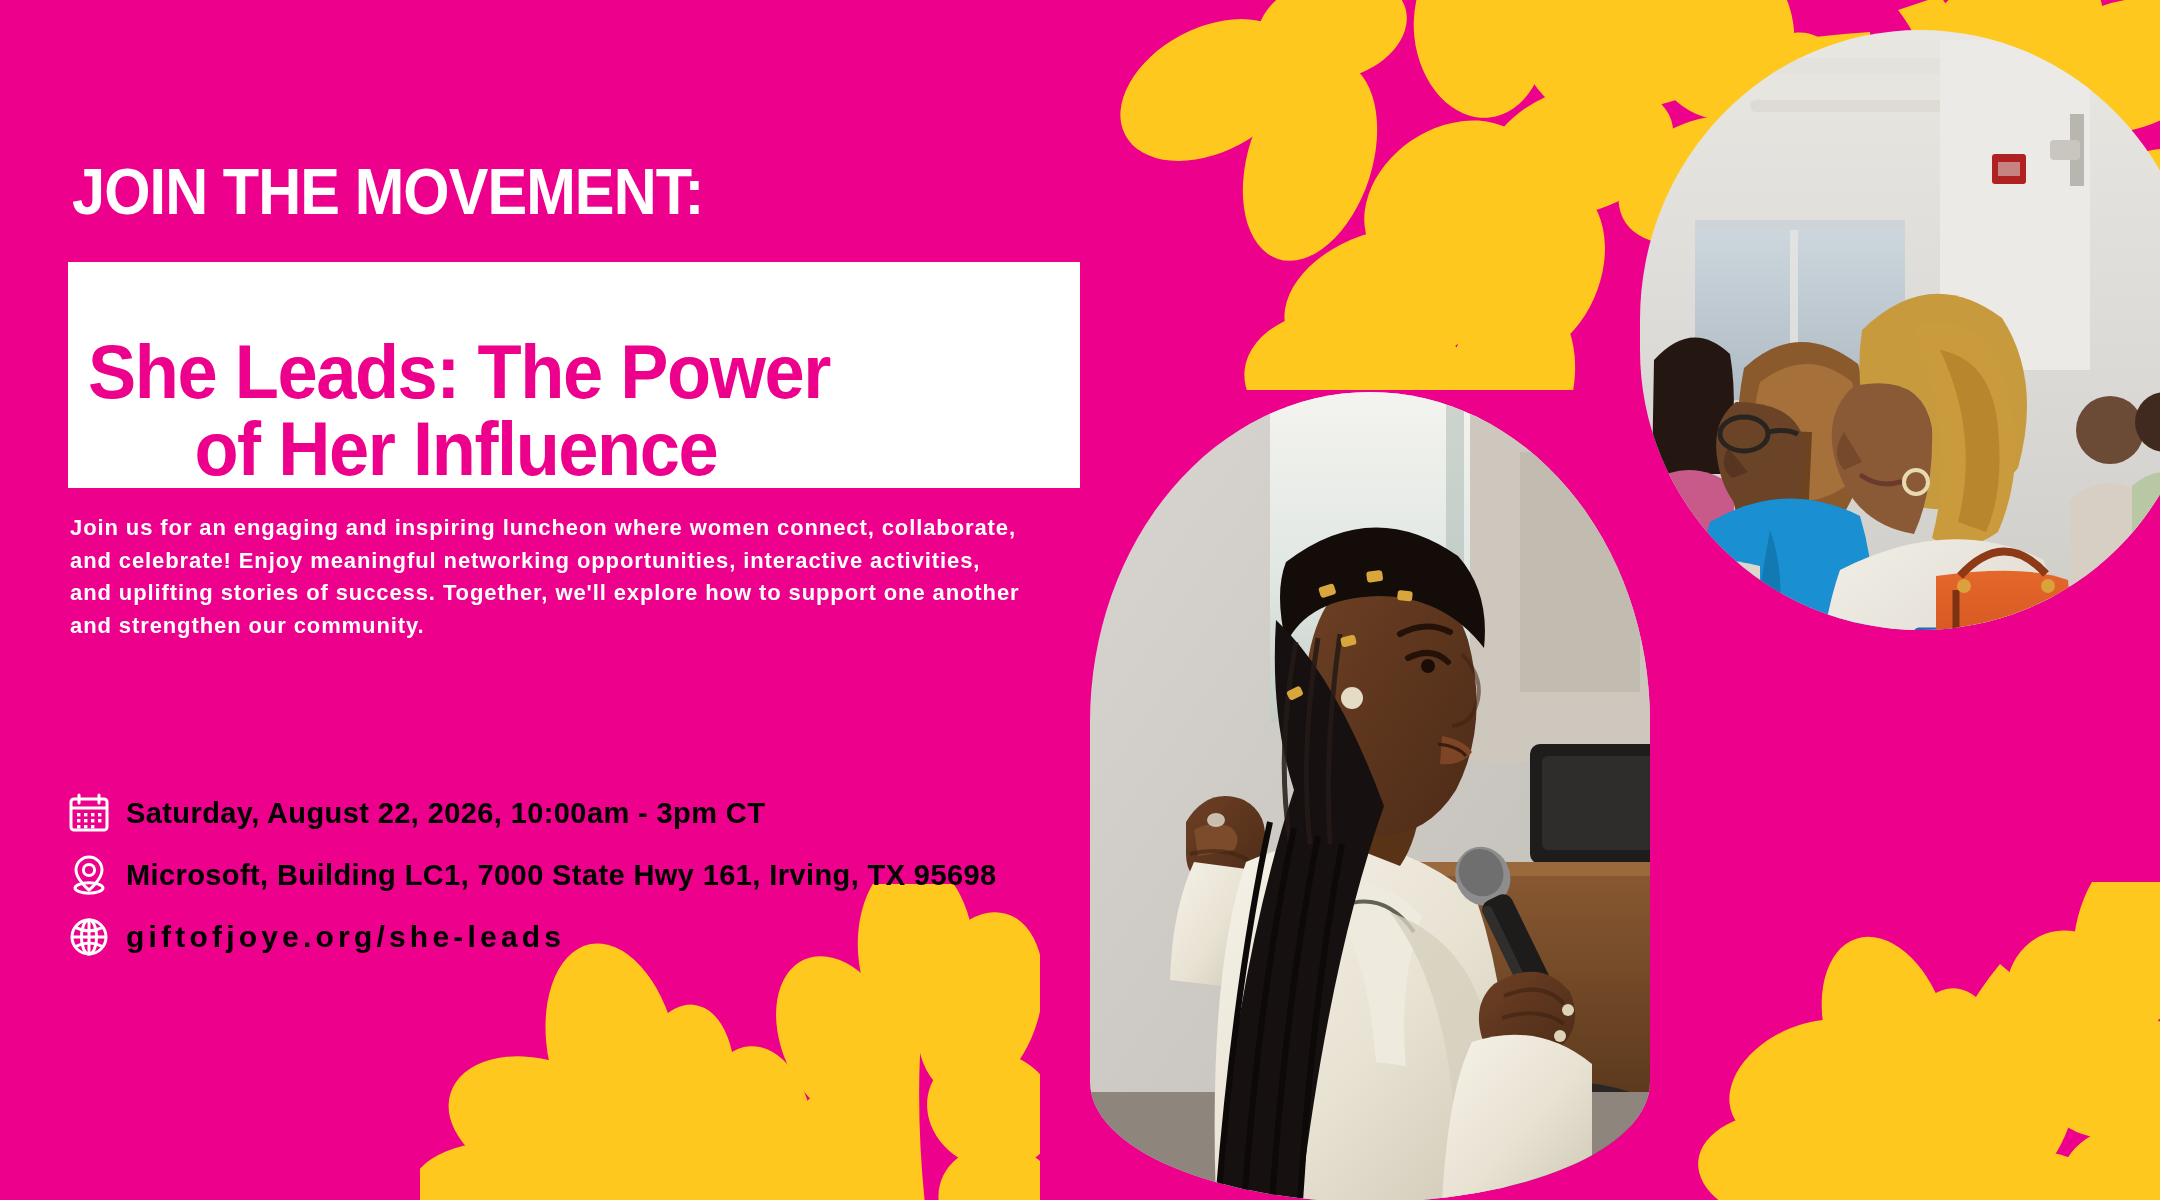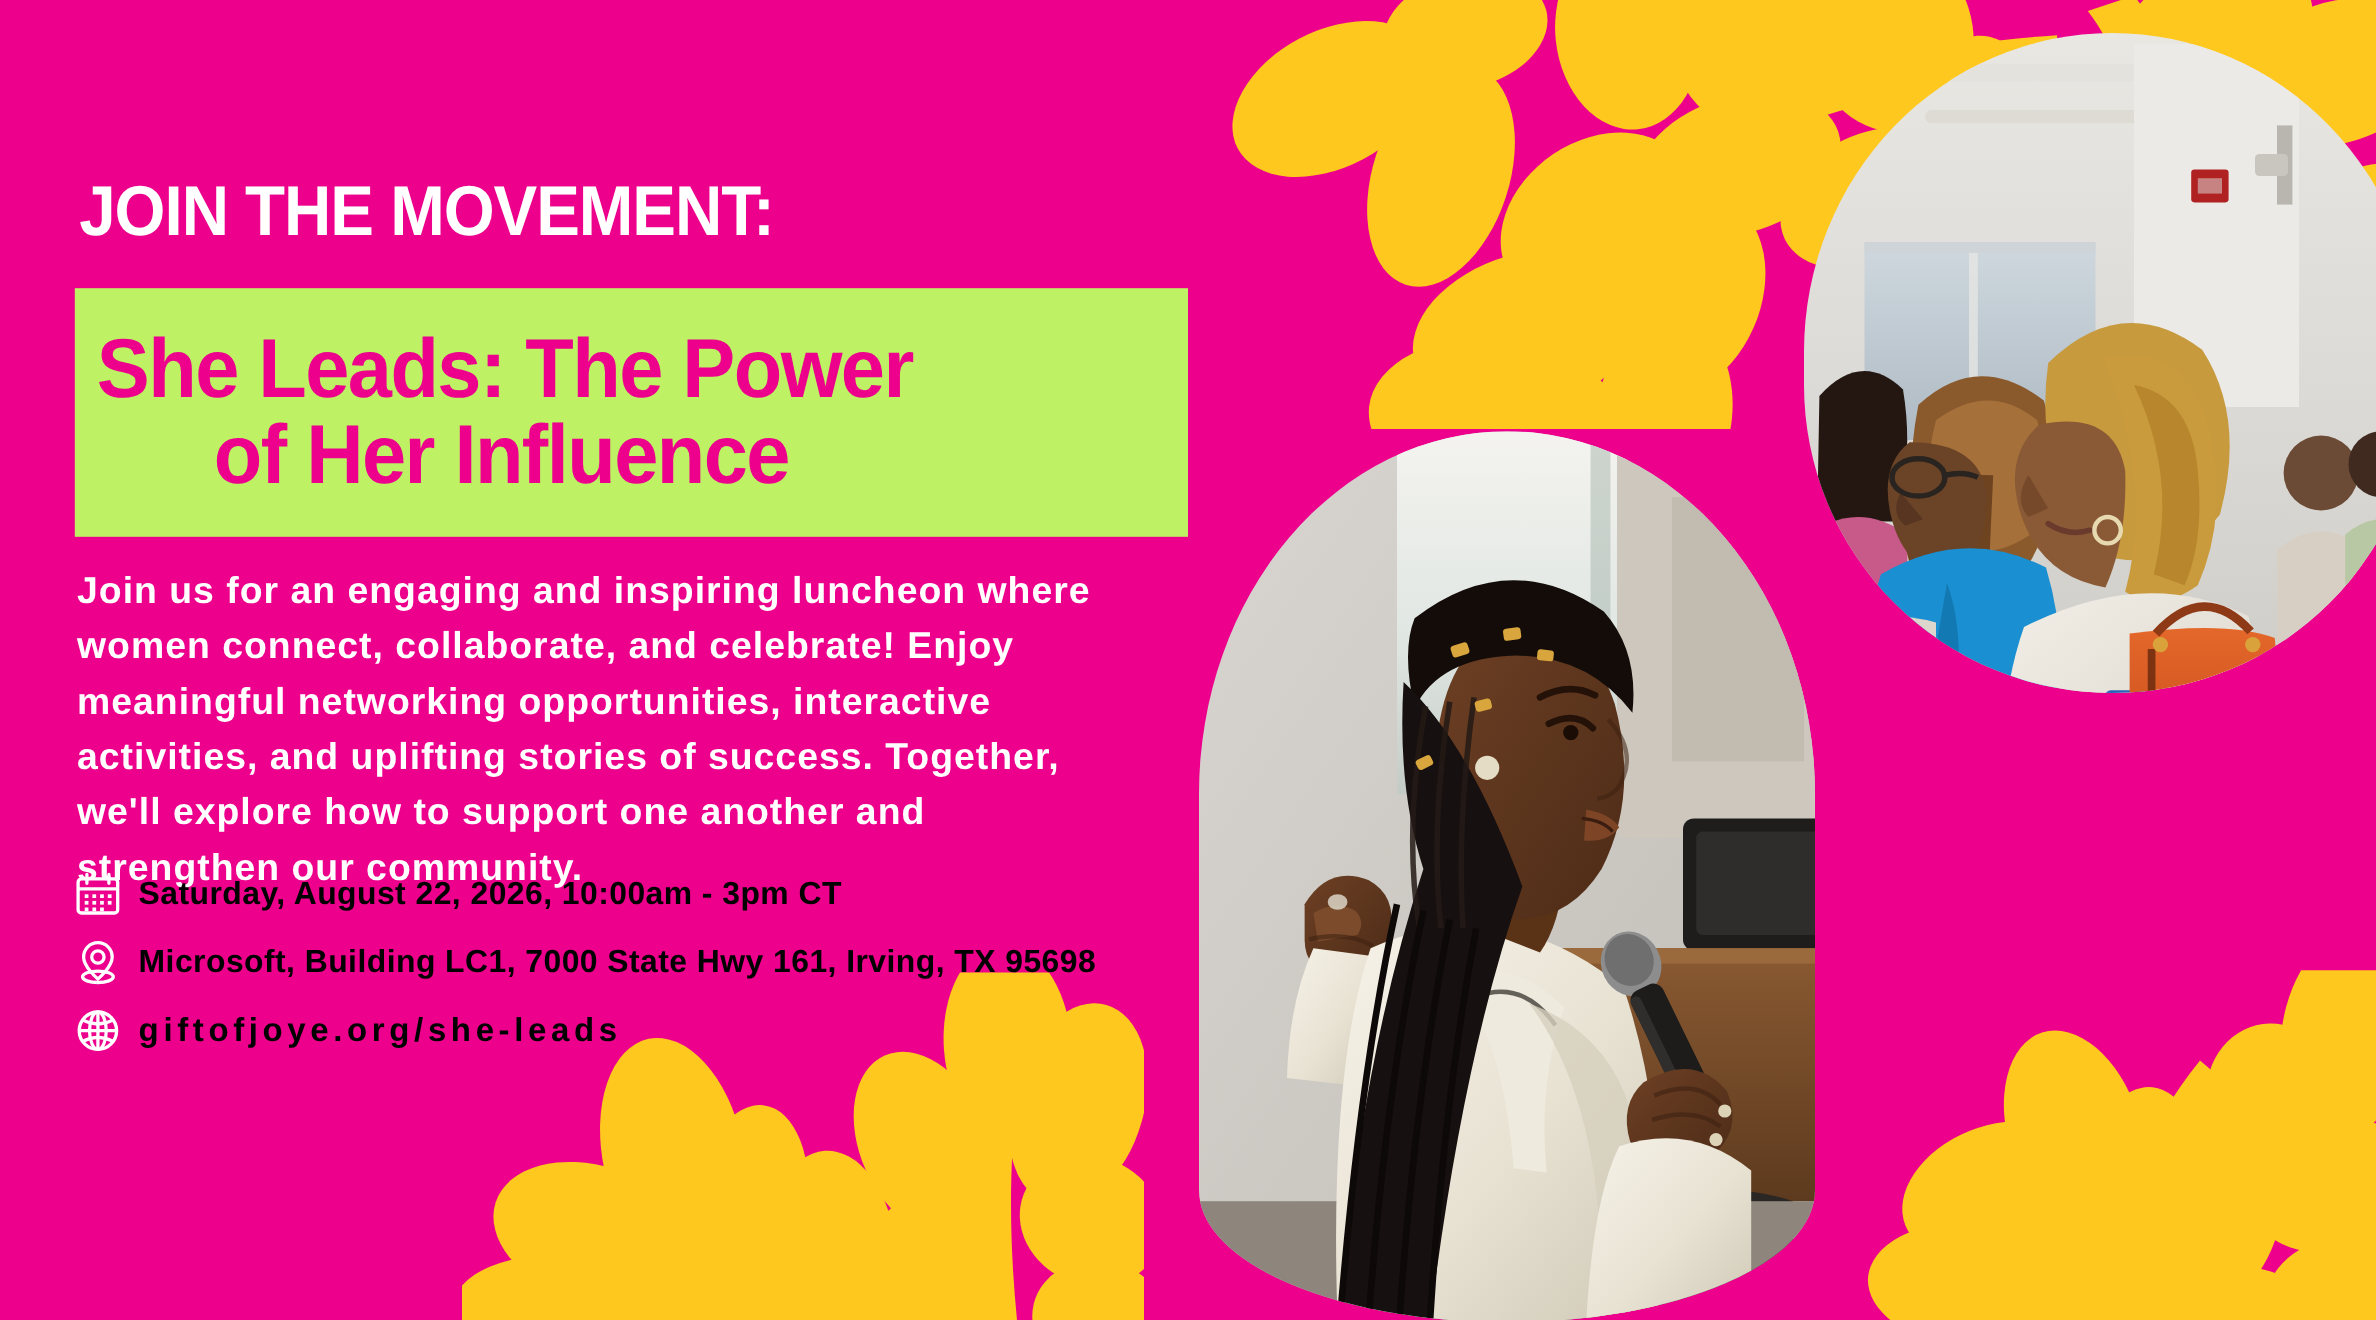--- a/index.html
+++ b/index.html
@@ -35,35 +35,35 @@
   .eyebrow {
     position:absolute; left:72px; top:160px;
     font-size:64px; font-weight:bold; color:#ffffff;
     letter-spacing:-1px; line-height:1;
     font-stretch:condensed; transform:scaleX(0.93); transform-origin:left center;
   }
 
   .title-box {
     position:absolute; left:68px; top:262px;
     width:1012px; height:226px;
-    background:#bef264;
-    display:flex; flex-direction:column; justify-content:center;
+    background:#ffffff;
+    display:flex; flex-direction:column; justify-content:flex-end;
     padding-left:20px;
   }
   .title-line {
     font-size:76px; font-weight:bold; color:#EC008C;
     line-height:1.02; letter-spacing:-1.5px;
     transform:scaleX(0.95); transform-origin:left center;
     white-space:nowrap;
   }
   .title-line.l2 { text-align:left; padding-left:112px; transform-origin:left center; }
 
   .blurb {
     position:absolute; left:70px; top:512px; width:950px;
-    color:#ffffff; font-size:34px; font-weight:bold;
+    color:#ffffff; font-size:22px; font-weight:bold;
     line-height:1.48; letter-spacing:0.9px;
   }
 
   .details { position:absolute; left:66px; top:790px; width:1010px; }
   .detail-row {
     display:flex; align-items:center;
     margin-bottom:16px;
   }
   .detail-icon {
     width:46px; height:46px; flex:0 0 46px;

